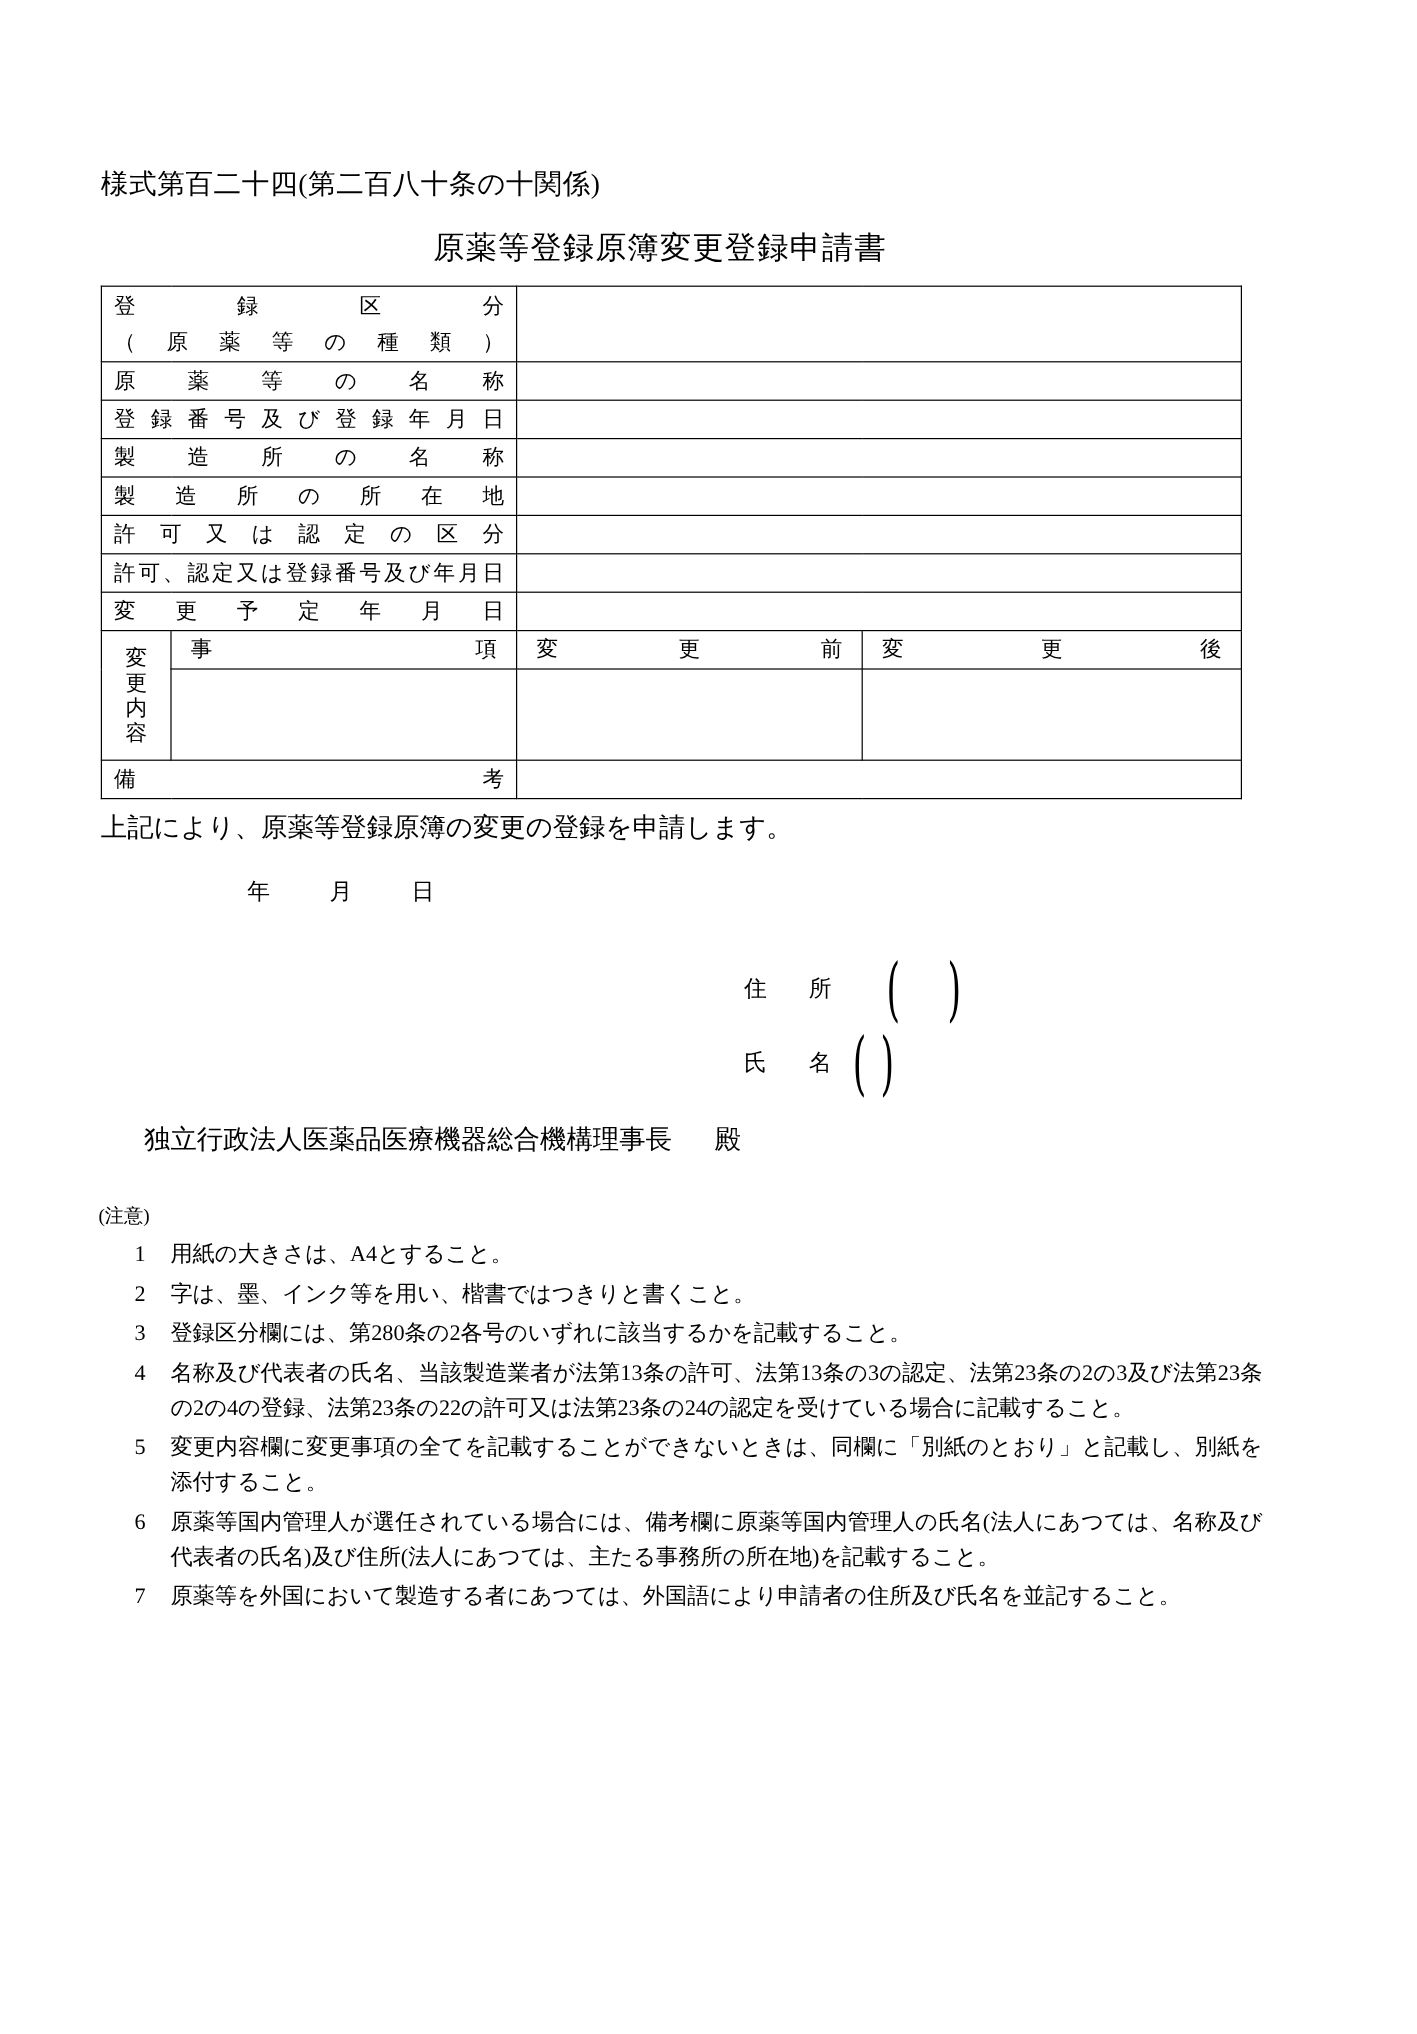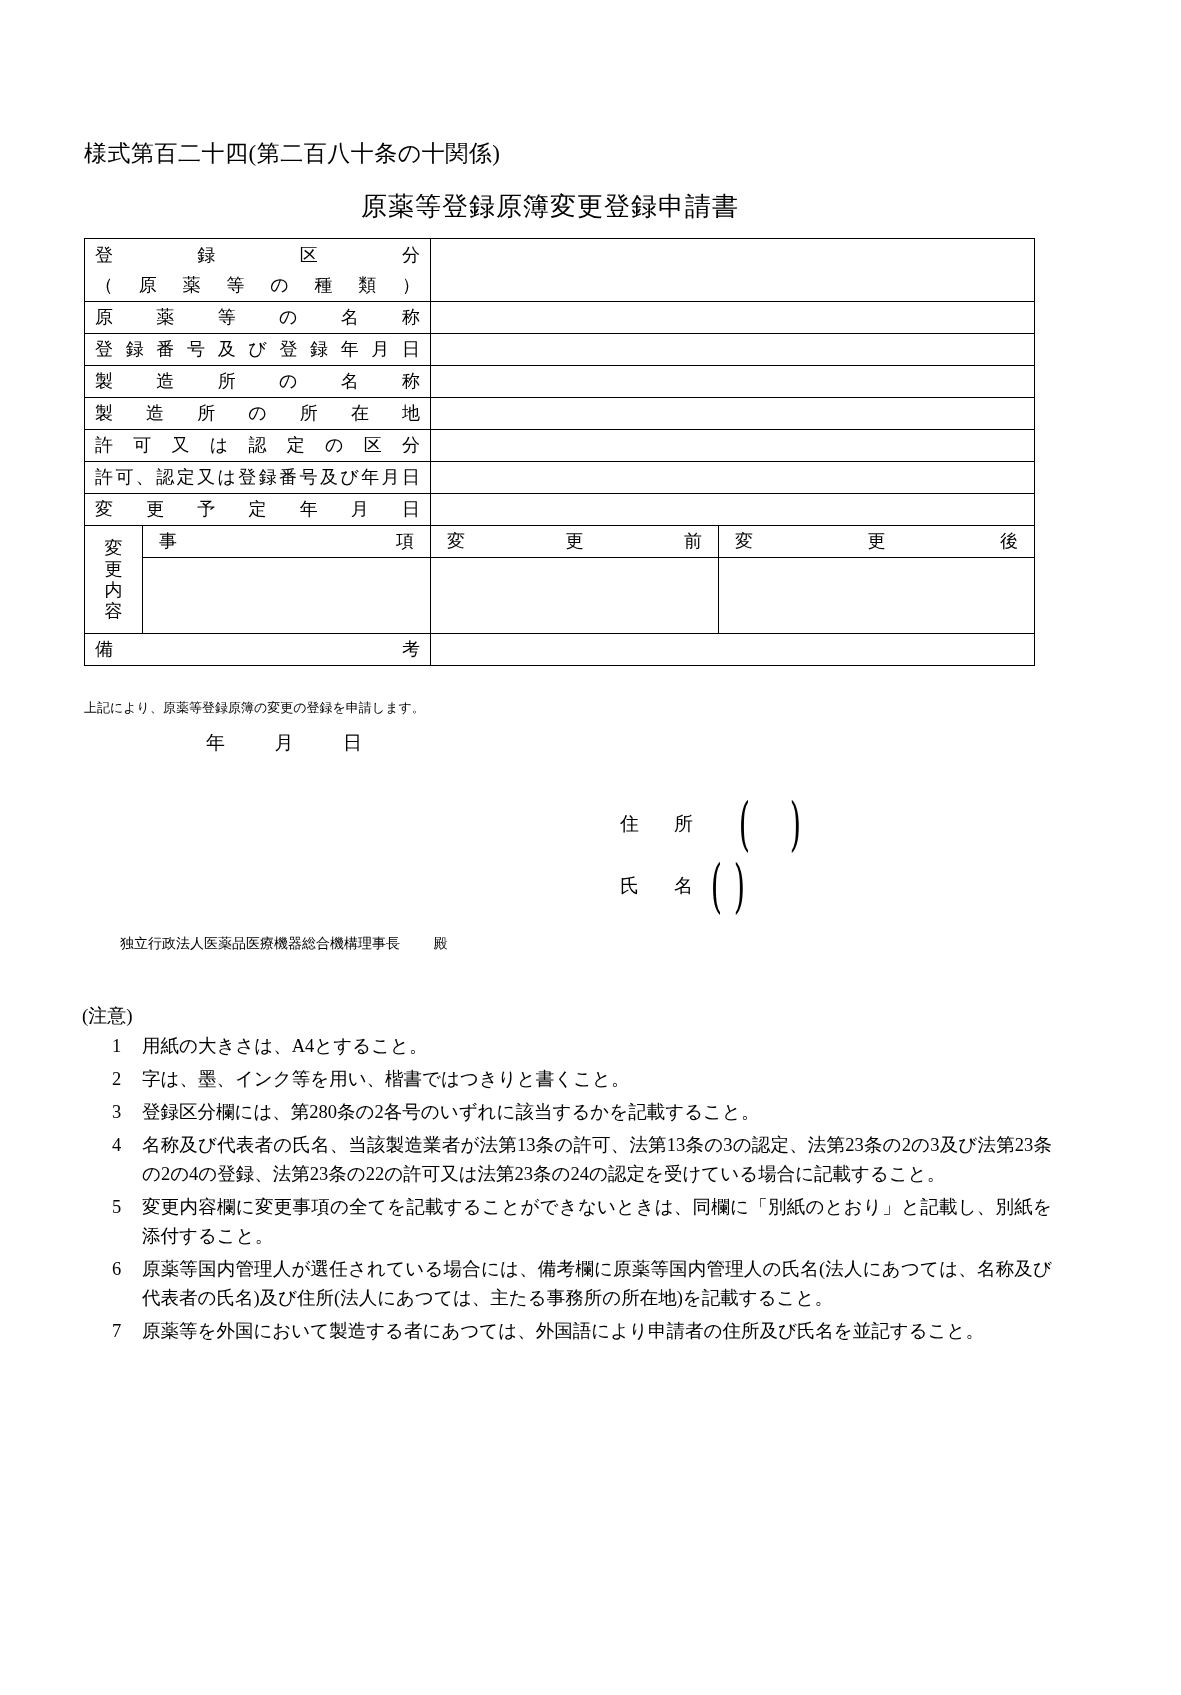--- a/index.html
+++ b/index.html
@@ -93,22 +93,21 @@
     height: 31px;
     line-height: 31px;
     white-space: nowrap;
   }
   .chg-body { height: 75px; }
 
   .statement {
     position: absolute;
     left: 84px;
     top: 675px;
-    font-size: 13px;
-    margin-top: 24px;
+    font-size: 22px;
   }
   .date-line {
     position: absolute;
     left: 206px;
     top: 730px;
     font-size: 19px;
     letter-spacing: 2px;
   }
   .date-line span { display: inline-block; }
   .date-line .gap { width: 34px; }
@@ -138,29 +137,29 @@
     line-height: 25px;
     font-size: 18px;
   }
   #addr-block { left: 620px; top: 795px; gap: 28px; }
   #name-block { left: 620px; top: 857px; }
 
   .addressee {
     position: absolute;
     left: 120px;
     top: 935px;
-    font-size: 14px;
+    font-size: 22px;
   }
   .addressee .dono { margin-left: 30px; }
 
   .notes-title {
     position: absolute;
     left: 82px;
     top: 1003px;
-    font-size: 19px;
+    font-size: 16px;
   }
   .notes {
     position: absolute;
     left: 112px;
     top: 1032px;
     width: 940px;
     font-size: 18.5px;
   }
   .note {
     display: flex;

